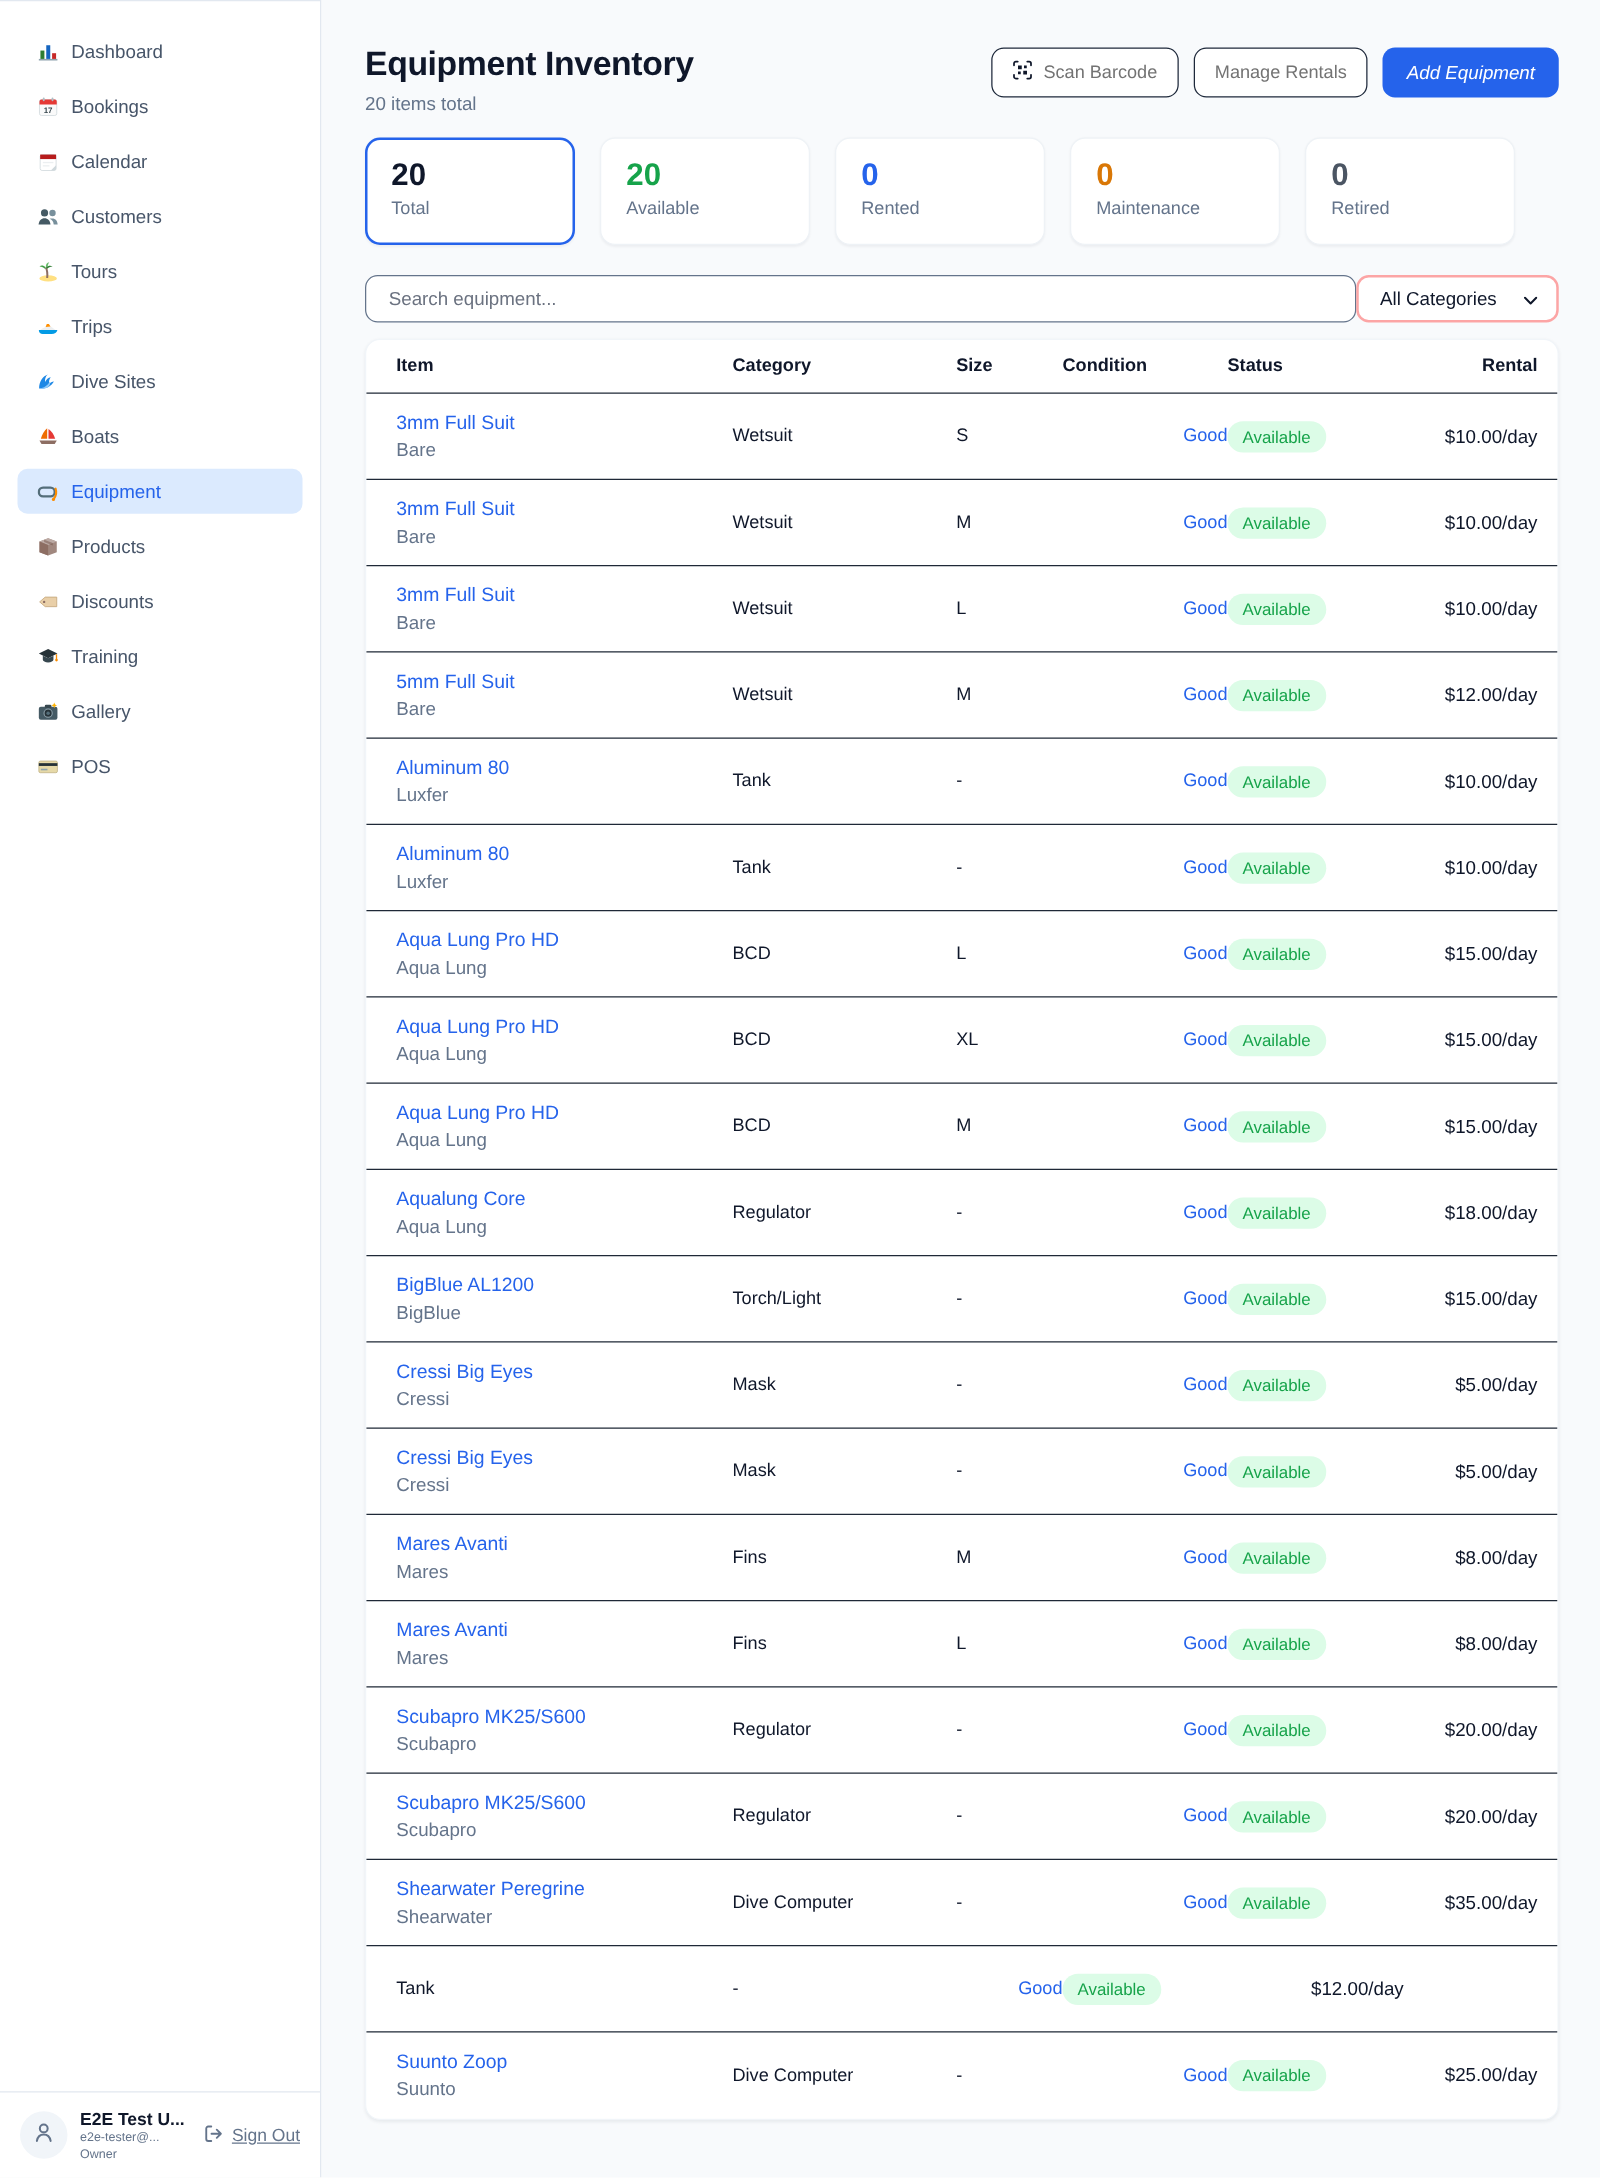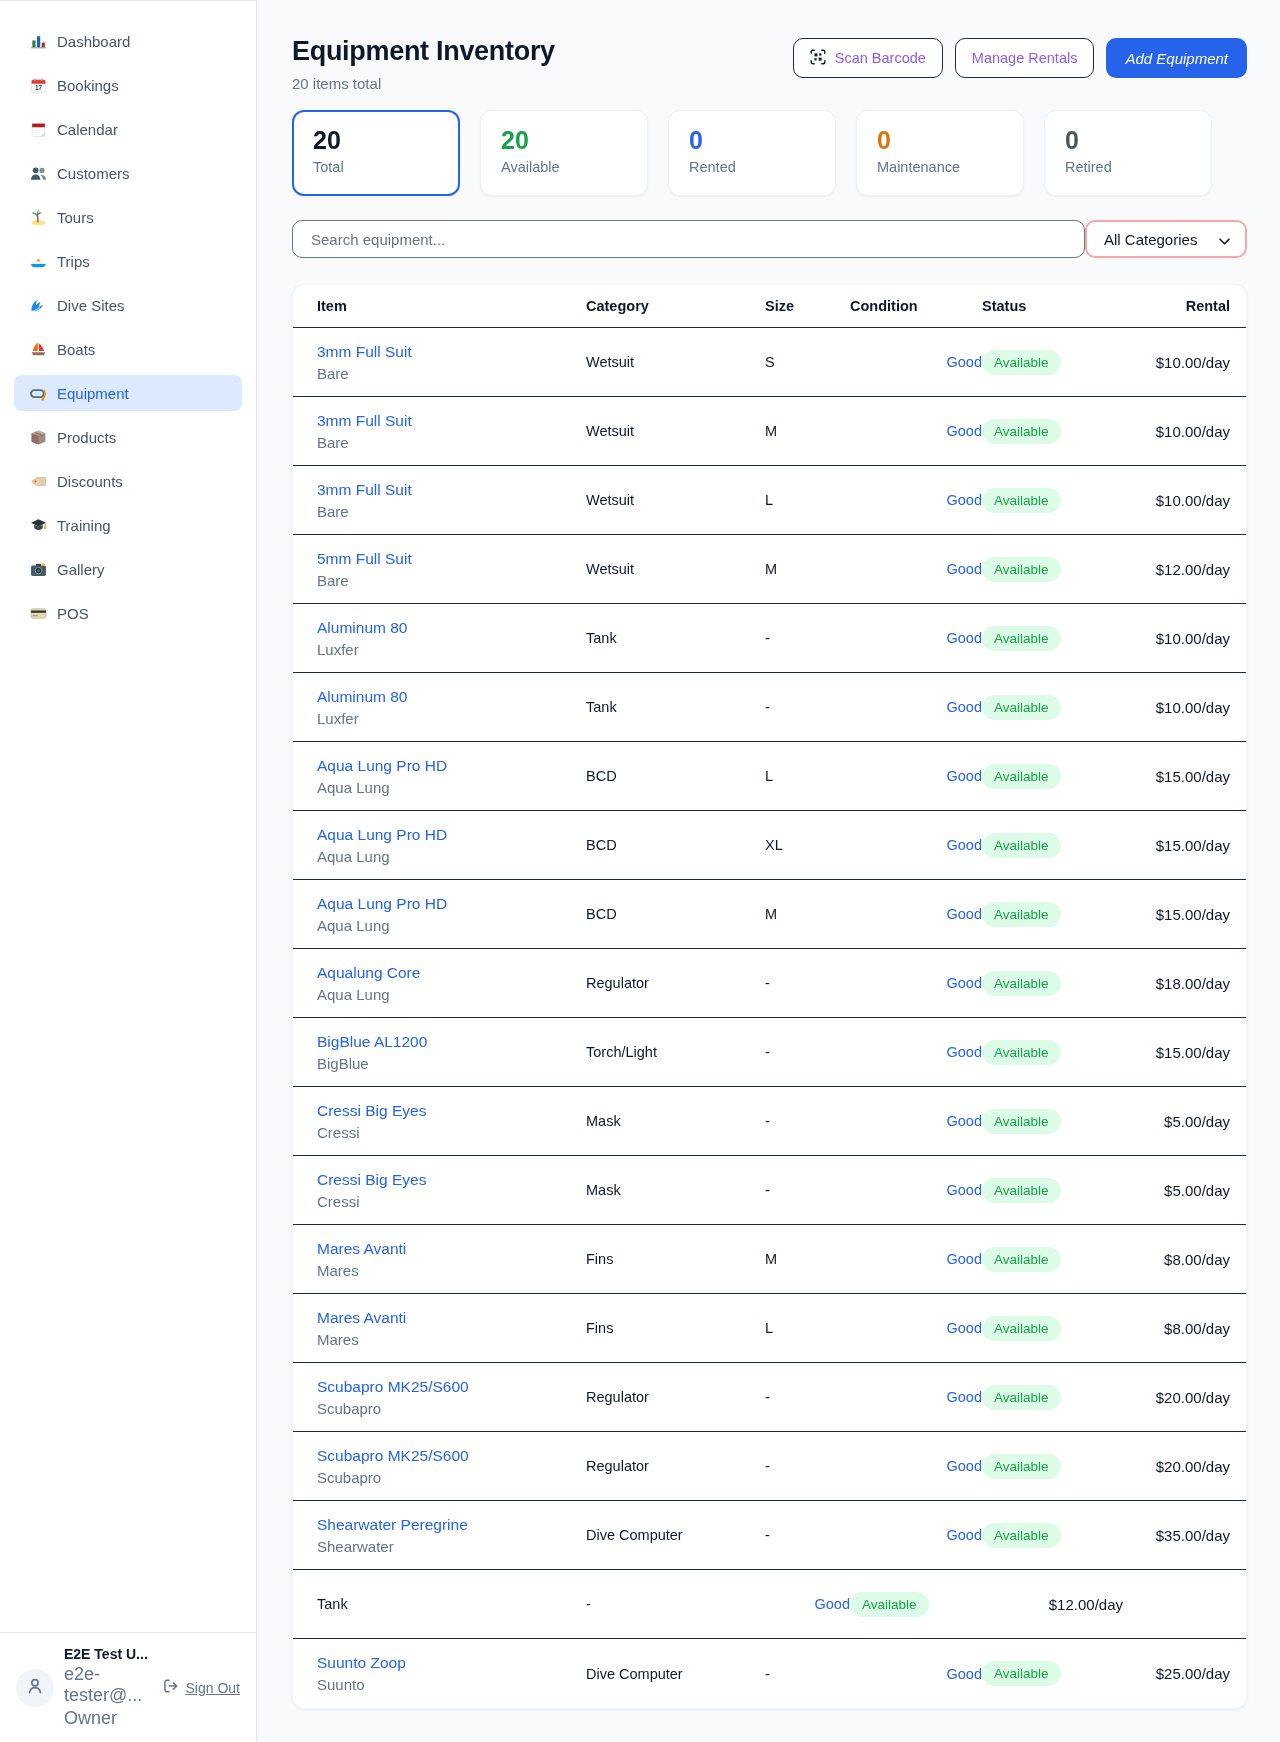--- a/index.html
+++ b/index.html
@@ -29,46 +29,46 @@
   .nicon svg { width:17px; height:17px; }
   .user-row {
     border-top:1px solid #e2e8f0; padding:13px 16px; display:flex; align-items:center; gap:10px;
   }
   .avatar {
     width:38px; height:38px; min-width:38px; border-radius:50%; background:#f1f5f9;
     display:flex; align-items:center; justify-content:center;
   }
   .u-info { flex:1; min-width:0; }
   .u-name { font-size:14px; font-weight:700; color:#0f172a; }
-  .u-email, .u-role { font-size:18px; color:#64748b; margin-top:2px; }
+  .u-email, .u-role { font-size:10px; color:#64748b; margin-top:2px; }
   .signout { display:flex; align-items:center; gap:7px; color:#64748b; font-size:14px; cursor:pointer; white-space:nowrap;text-decoration:underline; }
 
   
   .main { flex:1; padding:36px 33px 0 35px; }
   .page-head { display:flex; justify-content:space-between; align-items:flex-start; margin-bottom:18px; }
   .page-title { font-size:27px; font-weight:700; letter-spacing:-0.3px; color:#0f172a; }
   .page-sub { font-size:15px; color:#64748b; margin-top:8px; }
   .head-actions { display:flex; gap:12px; margin-top:2px; }
   .btn {
     height:40px; display:inline-flex; align-items:center; gap:9px; padding:0 16px;
     border-radius:10px; font-size:14.5px; cursor:pointer; background:#fff;
-    border:1px solid #1e293b; color:#8b5cf6; font-family:"Liberation Sans",sans-serif;
+    border:1px solid #1e293b; color:#737373; font-family:"Liberation Sans",sans-serif;
   }
   .btn-primary { background:#2563eb; border:none; color:#fff; padding:16px 19px; font-weight:500; font-size:15px;font-style:italic; }
 
   .stats { display:flex; gap:20px; margin-bottom:24px; }
   .stat-card {
     width:168px; height:86px; background:#fff; border-radius:12px; padding:15px 20px;
     border:1px solid #eef2f6; box-shadow:0 1px 2px rgba(15,23,42,.05); cursor:pointer;
   }
   .stat-card.sel { border:2px solid #2563eb; padding:14px 19px; }
   .stat-num { font-size:25px; font-weight:700; line-height:28px; }
   .stat-lbl { font-size:14.5px; color:#64748b; margin-top:5px; }
 
-  .filters { display:flex; margin-bottom:26px; }
+  .filters { display:flex; margin-bottom:13px; }
   .search {
     flex:1; height:38px; border:1px solid #64748b; border-radius:10px; background:#fff;
     padding:0 18px; font-size:15px; color:#0f172a; font-family:"Liberation Sans",sans-serif; outline:none;
   }
   .search::placeholder { color:#6b7280; }
   .select {
     width:162px; height:38px; border:2px solid #fca5a5; border-radius:10px; background:#fff;
     display:flex; align-items:center; justify-content:space-between; padding:0 15px 0 17px;
     font-size:15px; color:#0f172a; cursor:pointer;
   }

